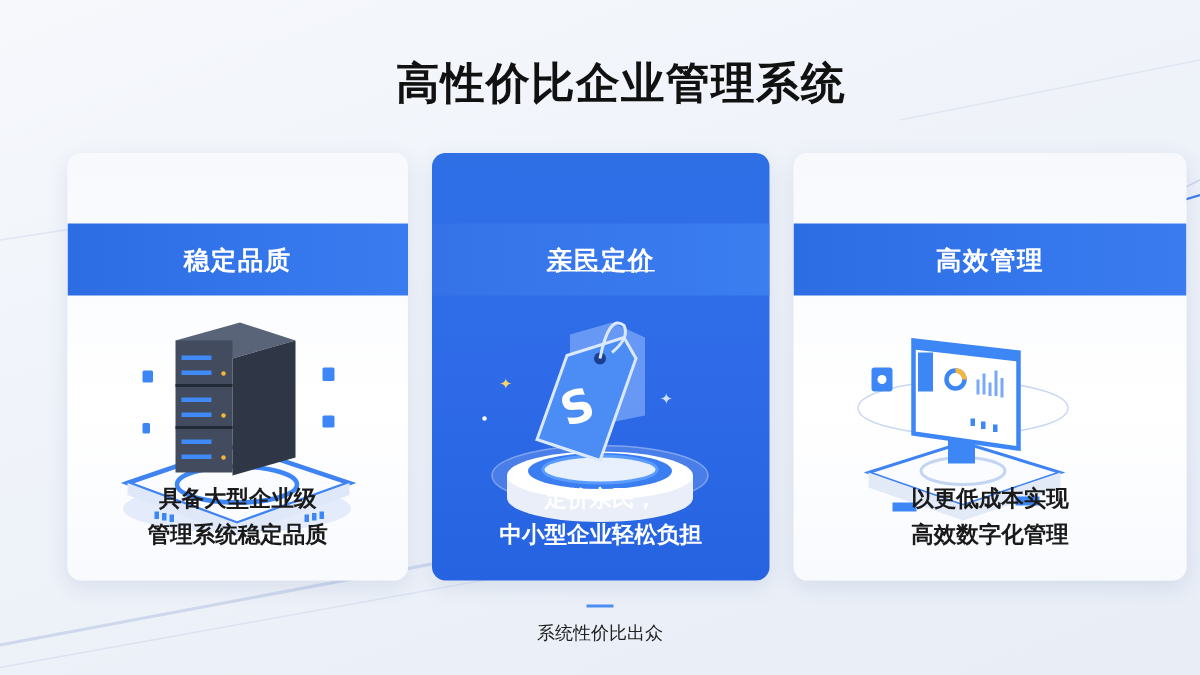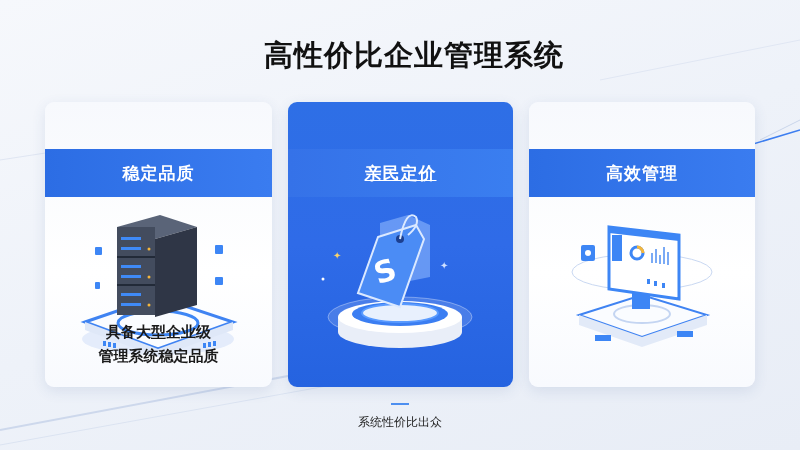--- a/index.html
+++ b/index.html
@@ -120,23 +120,27 @@
       <path d="M92 26 L120 18 L142 28 L142 80 L92 90 Z" fill="rgba(150,190,255,0.55)"></path>
       <path d="M90 40 L128 28 L136 42 L112 110 L70 96 Z" fill="#4b8cf5" stroke="#dbe9ff" stroke-width="2"></path>
       <circle cx="112" cy="42" r="4" fill="#1c3f8f"></circle>
       <path d="M112 42 Q 118 12 128 20 Q 132 28 120 38" fill="none" stroke="#dbe9ff" stroke-width="2"></path>
       <text x="86" y="85" font-size="30" font-weight="bold" fill="#ffffff" font-family="DejaVu Sans, sans-serif" transform="rotate(-18 96 74)">S</text>
       <text x="45" y="62" font-size="10" fill="#f8d36b">✦</text>
       <text x="152" y="72" font-size="10" fill="#cfe0ff">✦</text>
       <circle cx="35" cy="82" r="1.5" fill="#ffffff"></circle>
     </svg>
   </div>
+  <div class="card-desc">
+    <div>定价亲民，</div>
+    <div>中小型企业轻松负担</div>
+  </div>
 </div>
 
-<div class="card light" style="left:529px; width:226px;">
+<div class="card light" style="left:529px; width:262px;">
   <div class="card-header">
     <span>高效管理</span>
   </div>
   <div class="illus">
     <svg width="226" height="160" viewBox="0 0 226 160">
       <ellipse cx="113" cy="75" rx="70" ry="18" fill="none" stroke="#c9d8f2" stroke-width="1"></ellipse>
       <path d="M50 118 L113 98 L178 118 L113 140 Z" fill="#fafcff" stroke="#3f83f2" stroke-width="2"></path>
       <path d="M50 118 L50 128 L113 150 L178 128 L178 118 L113 140 Z" fill="#e2eaf8"></path>
       <ellipse cx="113" cy="117" rx="28" ry="9" fill="none" stroke="#c4d5f2" stroke-width="2"></ellipse>
       <rect x="103" y="90" width="18" height="22" fill="#3d86f5"></rect>
@@ -156,16 +160,20 @@
         <rect x="118" y="82" width="3" height="5"></rect>
           <rect x="125" y="84" width="3" height="5"></rect>
           <rect x="133" y="86" width="3" height="5"></rect>
       </g>
       <rect x="52" y="48" width="14" height="16" rx="2" fill="#3d86f5"></rect>
       <circle cx="59" cy="56" r="3" fill="#ffffff"></circle>
       <rect x="66" y="138" width="16" height="6" fill="#3d86f5"></rect>
       <rect x="148" y="134" width="16" height="6" fill="#3d86f5"></rect>
     </svg>
   </div>
+  <div class="card-desc">
+    <div>以更低成本实现</div>
+    <div>高效数字化管理</div>
+  </div>
 </div>
 
 <div class="footer-line"></div>
 <div class="footer-text">系统性价比出众</div>
 
 </body></html>

